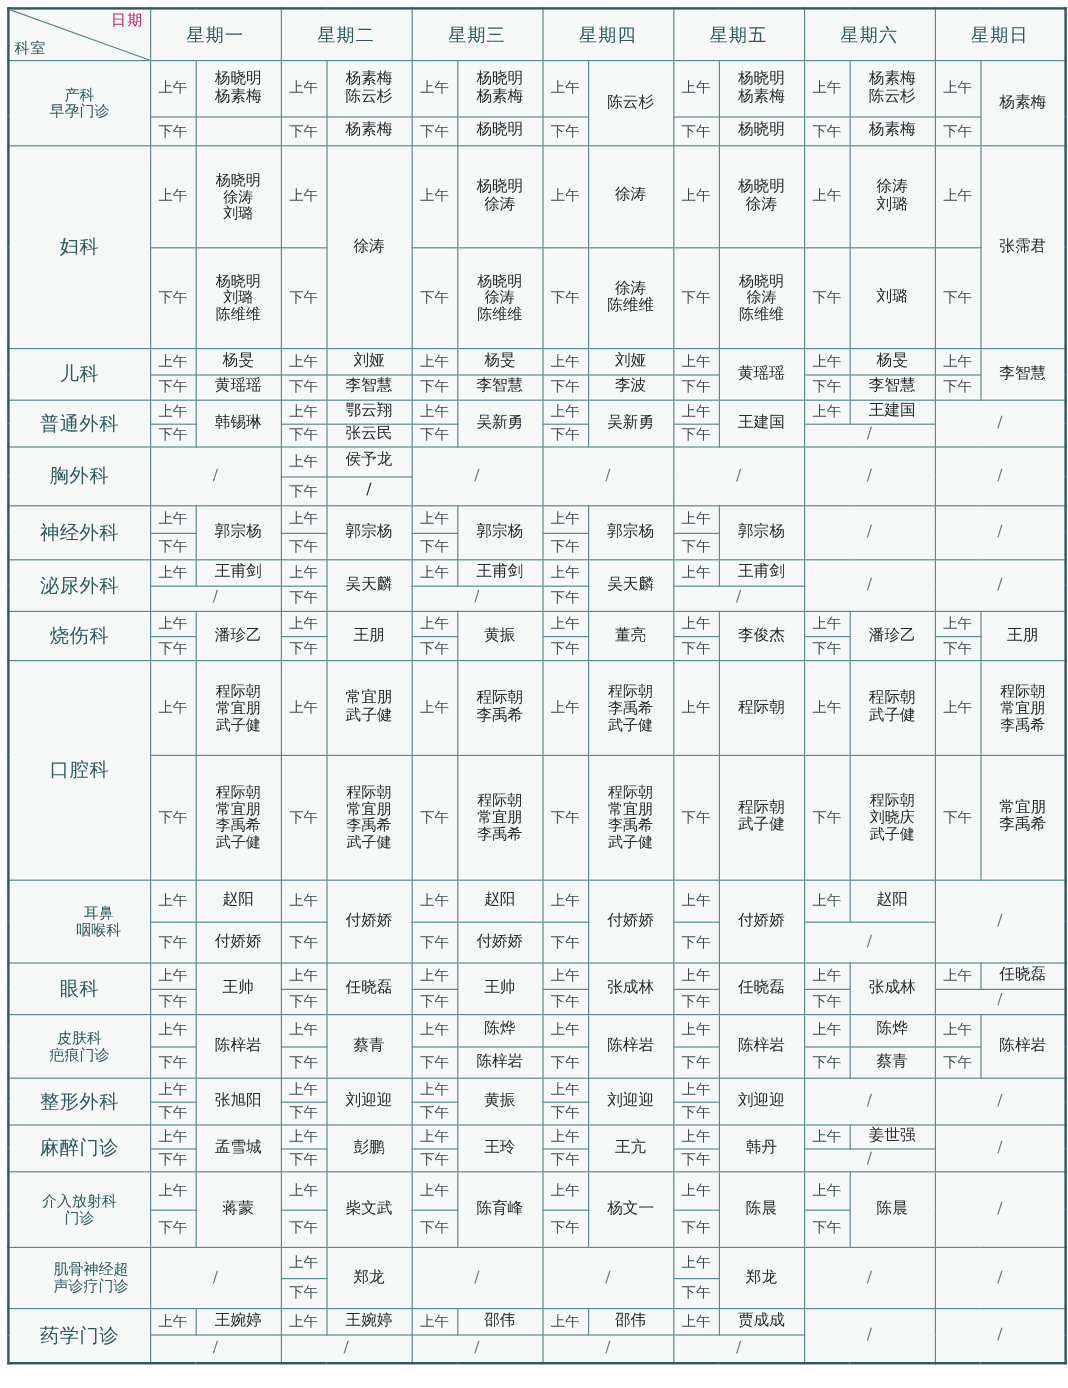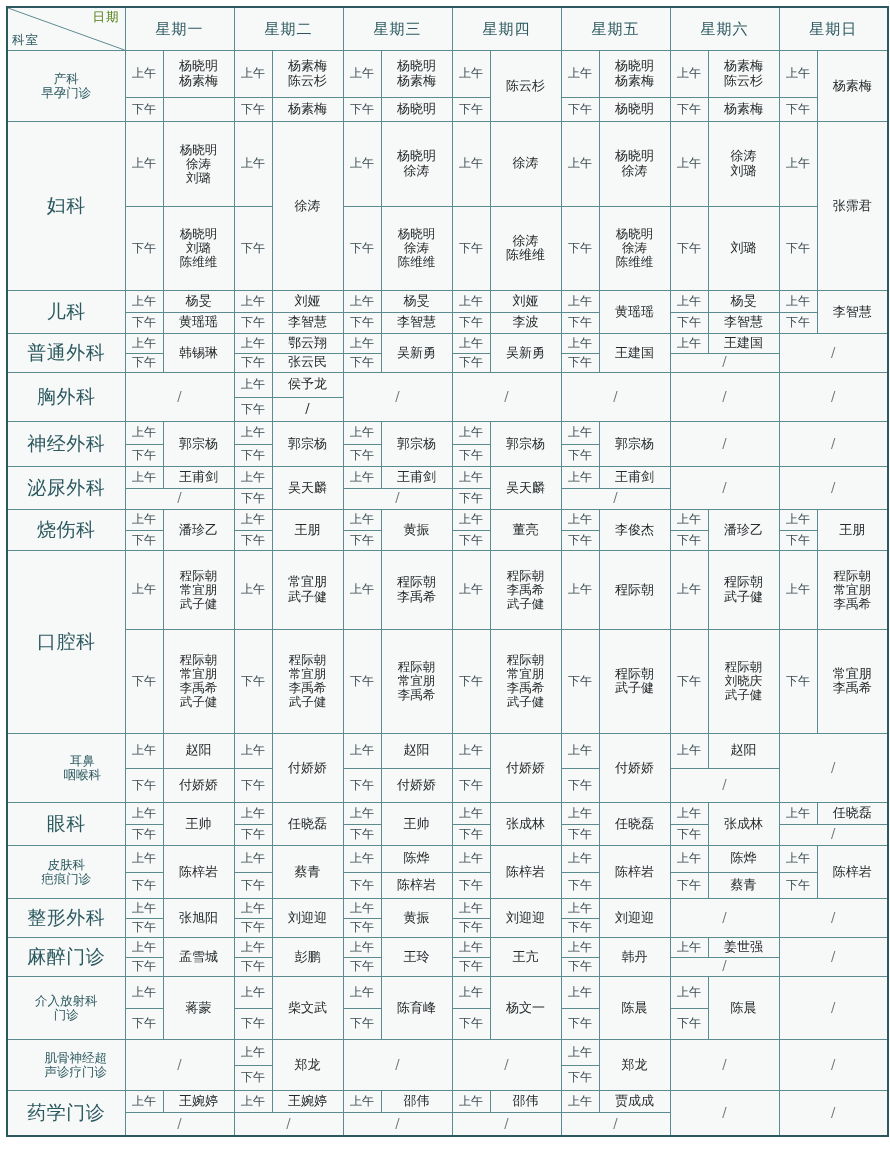--- a/index.html
+++ b/index.html
@@ -43,29 +43,29 @@
   }
   
   tr.head td{
     height:42px;background:#f7f9f8;color:#2b595f;font-size:15px;
     letter-spacing:1px;
   }
   td.corner{
     position:relative;overflow:hidden;padding:0;
   }
   td.corner .d{
-    position:absolute;top:2px;right:5px;font-size:12.5px;color:#4d7c0f;
+    position:absolute;top:2px;right:5px;font-size:12.5px;color:#be185d;
   }
   td.corner .k{
     position:absolute;bottom:3px;left:4px;font-size:12.5px;color:#2b595f;
   }
   td.corner svg{position:absolute;inset:0;width:100%;height:100%;}
 
   td.dept{
-    color:#2b595f;font-size:19px;letter-spacing:.5px;width:118px;
+    color:#2b595f;font-size:16px;letter-spacing:.5px;width:118px;
     padding:1px 2px;
   }
   td.dept.small{font-size:12.5px;letter-spacing:0;}
   td.ampm{
     width:38px;font-size:12px;color:#3a4a50;
     font-family:"DejaVu Serif","Liberation Serif",serif;
   }
   td.name{
     font-size:13px;color:#25292b;padding:1px 1px;
   }

